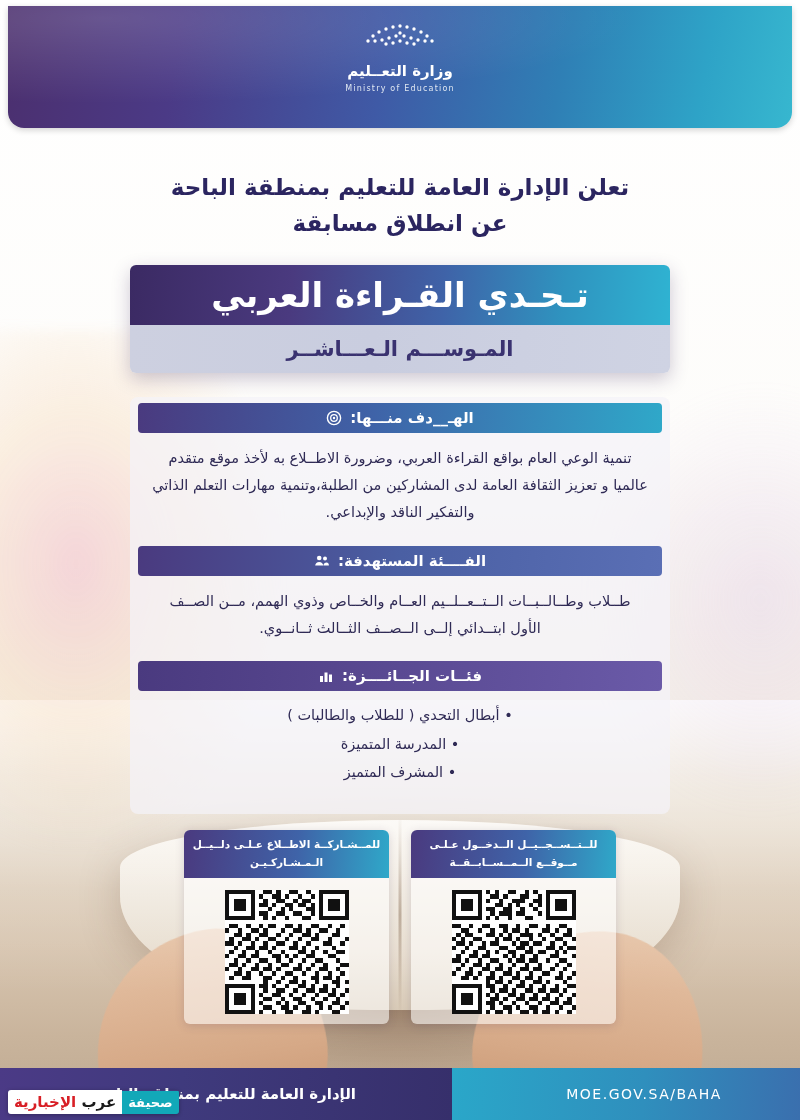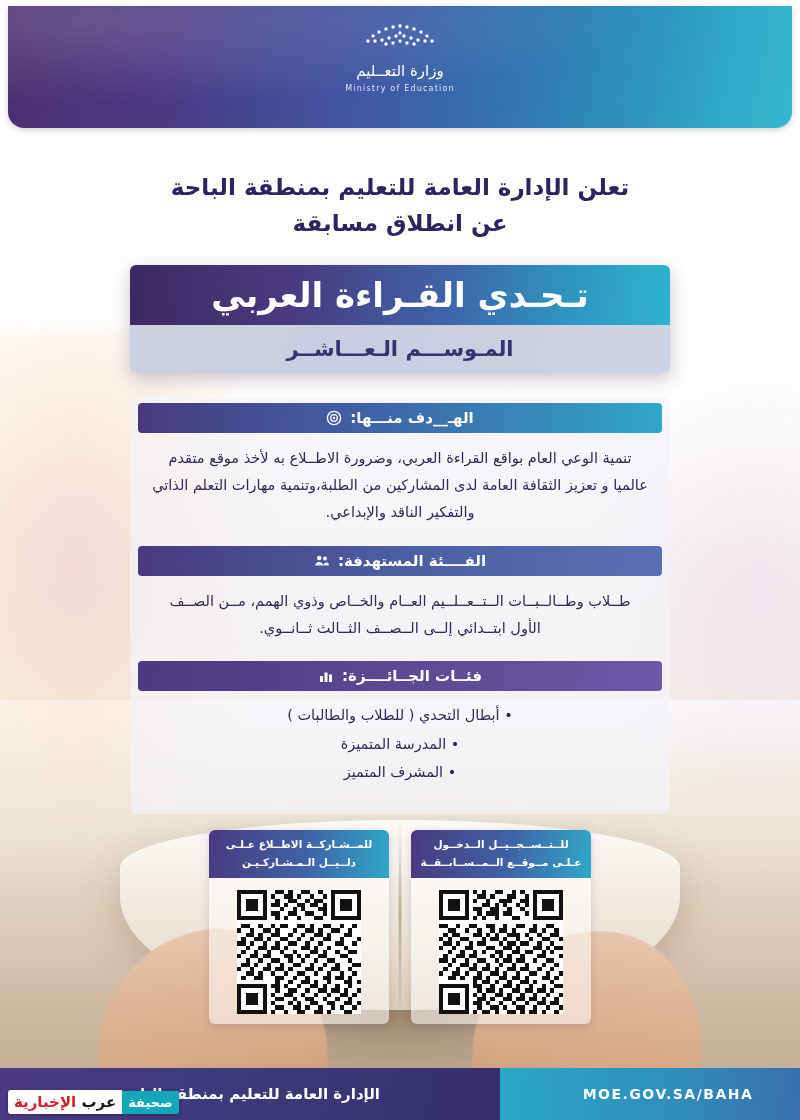--- a/index.html
+++ b/index.html
@@ -74,21 +74,21 @@
   .header .sheen {
     position:absolute; left:0; top:0; right:0; bottom:0;
     background: radial-gradient(ellipse at 12% 10%, rgba(255,255,255,.16), rgba(255,255,255,0) 55%);
   }
   .logo-wrap {
     position:absolute; left:50%; top:14px; transform:translateX(-50%);
     display:flex; flex-direction:column; align-items:center; gap:4px;
   }
   .logo-mark { width: 118px; height: 38px; }
   .logo-ar {
-    color:#ffffff; font-size:15px; letter-spacing:1px; font-weight:400;
+    color:#ffffff; font-size:15px; letter-spacing:1px; font-weight:700;
   }
   .logo-en {
     color:#dfe7f2; font-size:8px; letter-spacing:1.2px;
   }
 
   
   .announce {
     position:relative; margin-top: 42px; text-align:center;
     color:#2b2560; font-weight:800; font-size:23px; line-height:1.55;
     letter-spacing:.2px;
@@ -142,42 +142,42 @@
     color:#2f2a55; font-size:14.5px; line-height:1.95; text-align:center;
   }
   .prize-list li:before { content:"• "; color:#2f2a55; }
 
   
   .qr-row {
     position:absolute; left:0; right:0; top:830px;
     display:flex; justify-content:center; gap:22px;
   }
   .qr-card {
-    width: 180px; background: rgba(255,255,255,.55);
+    width: 205px; background: rgba(255,255,255,.55);
     border-radius: 6px; padding: 0 0 10px 0; overflow:hidden;
     box-shadow: 0 2px 10px rgba(70,50,90,.18);
   }
   .qr-cap {
     background: linear-gradient(95deg,#4a3a7f,#3f63a8 55%,#2fa8c9);
     color:#fff; font-size:10.5px; font-weight:700; line-height:1.7;
     padding: 6px 8px; text-align:center; letter-spacing:.4px;
     min-height: 44px; display:flex; align-items:center; justify-content:center;
   }
   .qr-img { width: 124px; height: 124px; margin: 12px auto 0 auto; display:block; }
 
   
   .footer {
     position:absolute; left:0; right:0; bottom:0; height: 52px;
     display:flex; align-items:stretch;
   }
   .footer-left {
-    width: 300px;
+    width: 348px;
     background: linear-gradient(95deg,#2aa7c9 0%, #2f8fbd 55%, #3a6fae 100%);
     display:flex; align-items:center; justify-content:center;
-    color:#ffffff; font-size:14px; font-weight:700; letter-spacing:1.5px;
+    color:#ffffff; font-size:14px; font-weight:400; letter-spacing:1.5px;
     direction: ltr;
     padding-left: 36px;
   }
   .footer-right {
     flex:1;
     background: linear-gradient(95deg,#4b3a86 0%, #3f3a7d 40%, #362f6b 100%);
     display:flex; align-items:center; justify-content:center;
     color:#ffffff; font-size:15px; font-weight:700; letter-spacing:.4px;
   }
   .badge {

